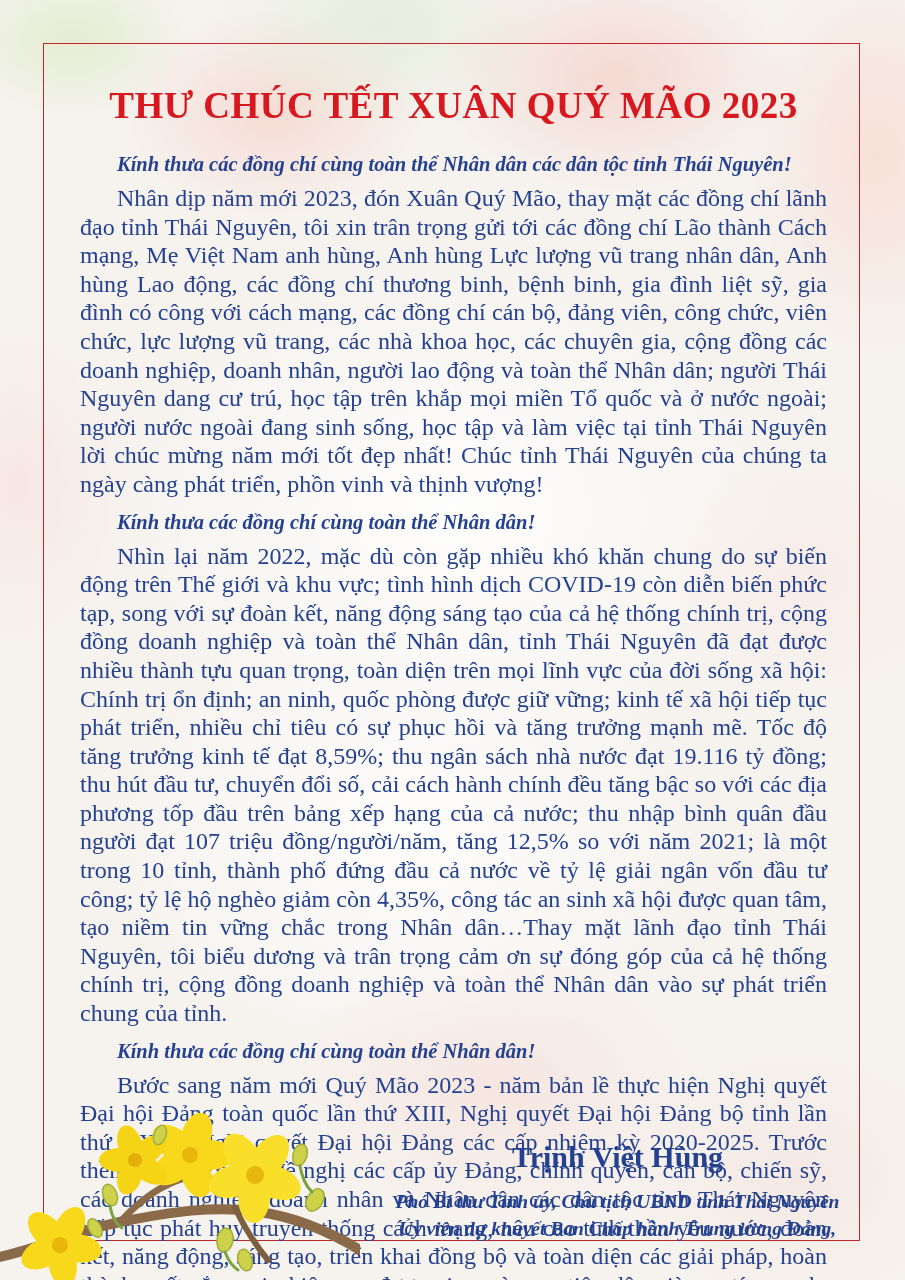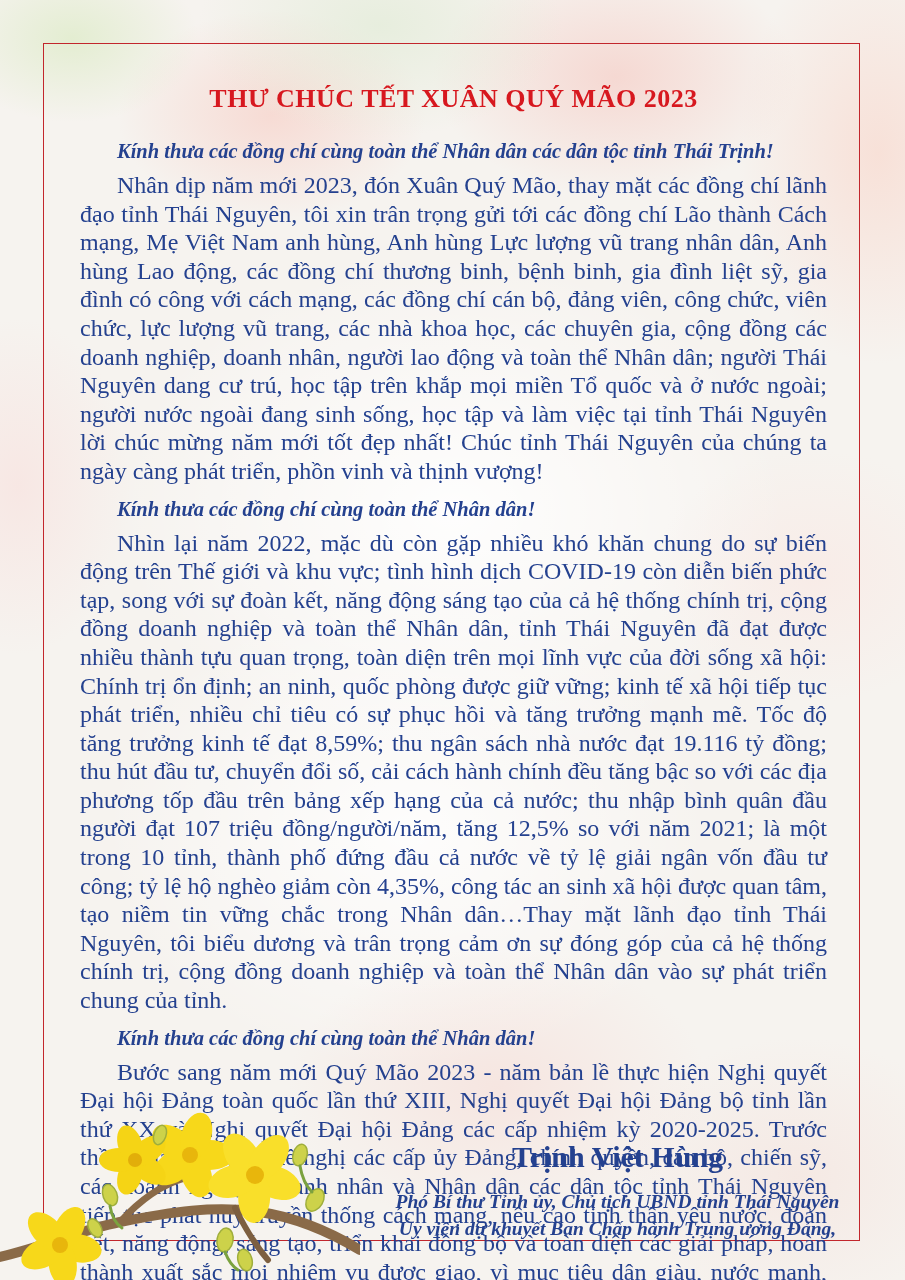--- a/index.html
+++ b/index.html
@@ -33,21 +33,21 @@
   .content {
     position: absolute;
     left: 80px; top: 60px;
     width: 747px;
     color: #24418f;
   }
   .title {
     text-align: center;
     color: #d7181f;
     font-weight: bold;
-    font-size: 26px;
+    font-size: 37px;
     letter-spacing: 0.5px;
     margin: 24px 0 26px 0;
   }
   .salutation {
     font-weight: bold;
     font-style: italic;
     font-size: 20.5px;
     text-indent: 37px;
     margin: 12px 0 8px 0;
   }
@@ -101,21 +101,21 @@
   }
 </style>
 </head>
 <body>
 
 <div class="frame"></div>
 
 <div class="content">
   <h1 class="title">THƯ CHÚC TẾT XUÂN QUÝ MÃO 2023</h1>
 
-  <p class="salutation">Kính thưa các đồng chí cùng toàn thể Nhân dân các dân tộc tỉnh Thái Trịnh!</p>
+  <p class="salutation">Kính thưa các đồng chí cùng toàn thể Nhân dân các dân tộc tỉnh Thái Nguyên!</p>
   <p class="body-par">Nhân dịp năm mới 2023, đón Xuân Quý Mão, thay mặt các đồng chí lãnh đạo tỉnh Thái Nguyên, tôi xin trân trọng gửi tới các đồng chí Lão thành Cách mạng, Mẹ Việt Nam anh hùng, Anh hùng Lực lượng vũ trang nhân dân, Anh hùng Lao động, các đồng chí thương binh, bệnh binh, gia đình liệt sỹ, gia đình có công với cách mạng, các đồng chí cán bộ, đảng viên, công chức, viên chức, lực lượng vũ trang, các nhà khoa học, các chuyên gia, cộng đồng các doanh nghiệp, doanh nhân, người lao động và toàn thể Nhân dân; người Thái Nguyên dang cư trú, học tập trên khắp mọi miền Tổ quốc và ở nước ngoài; người nước ngoài đang sinh sống, học tập và làm việc tại tỉnh Thái Nguyên lời chúc mừng năm mới tốt đẹp nhất! Chúc tỉnh Thái Nguyên của chúng ta ngày càng phát triển, phồn vinh và thịnh vượng!</p>
 
   <p class="salutation">Kính thưa các đồng chí cùng toàn thể Nhân dân!</p>
   <p class="body-par">Nhìn lại năm 2022, mặc dù còn gặp nhiều khó khăn chung do sự biến động trên Thế giới và khu vực; tình hình dịch COVID-19 còn diễn biến phức tạp, song với sự đoàn kết, năng động sáng tạo của cả hệ thống chính trị, cộng đồng doanh nghiệp và toàn thể Nhân dân, tỉnh Thái Nguyên đã đạt được nhiều thành tựu quan trọng, toàn diện trên mọi lĩnh vực của đời sống xã hội: Chính trị ổn định; an ninh, quốc phòng được giữ vững; kinh tế xã hội tiếp tục phát triển, nhiều chỉ tiêu có sự phục hồi và tăng trưởng mạnh mẽ. Tốc độ tăng trưởng kinh tế đạt 8,59%; thu ngân sách nhà nước đạt 19.116 tỷ đồng; thu hút đầu tư, chuyển đổi số, cải cách hành chính đều tăng bậc so với các địa phương tốp đầu trên bảng xếp hạng của cả nước; thu nhập bình quân đầu người đạt 107 triệu đồng/người/năm, tăng 12,5% so với năm 2021; là một trong 10 tỉnh, thành phố đứng đầu cả nước về tỷ lệ giải ngân vốn đầu tư công; tỷ lệ hộ nghèo giảm còn 4,35%, công tác an sinh xã hội được quan tâm, tạo niềm tin vững chắc trong Nhân dân…Thay mặt lãnh đạo tỉnh Thái Nguyên, tôi biểu dương và trân trọng cảm ơn sự đóng góp của cả hệ thống chính trị, cộng đồng doanh nghiệp và toàn thể Nhân dân vào sự phát triển chung của tỉnh.</p>
 
   <p class="salutation">Kính thưa các đồng chí cùng toàn thể Nhân dân!</p>
   <p class="body-par">Bước sang năm mới Quý Mão 2023 - năm bản lề thực hiện Nghị quyết Đại hội Đảng toàn quốc lần thứ XIII, Nghị quyết Đại hội Đảng bộ tỉnh lần thứ XX và Nghị quyết Đại hội Đảng các cấp nhiệm kỳ 2020-2025. Trước thềm xuân mới, tôi đề nghị các cấp ủy Đảng, chính quyền, cán bộ, chiến sỹ, các doanh nghiệp, doanh nhân và Nhân dân các dân tộc tỉnh Thái Nguyên tiếp tục phát huy truyền thống cách mạng, nêu cao tinh thần yêu nước, đoàn kết, năng động, sáng tạo, triển khai đồng bộ và toàn diện các giải pháp, hoàn thành xuất sắc mọi nhiệm vụ được giao, vì mục tiêu dân giàu, nước mạnh, dân chủ, công bằng, văn minh!</p>
 
   <p class="closing">Kính chúc các đồng chí và toàn thể Nhân dân năm mới mạnh khoẻ, hạnh phúc, đoàn kết và phát triển!</p>
 

